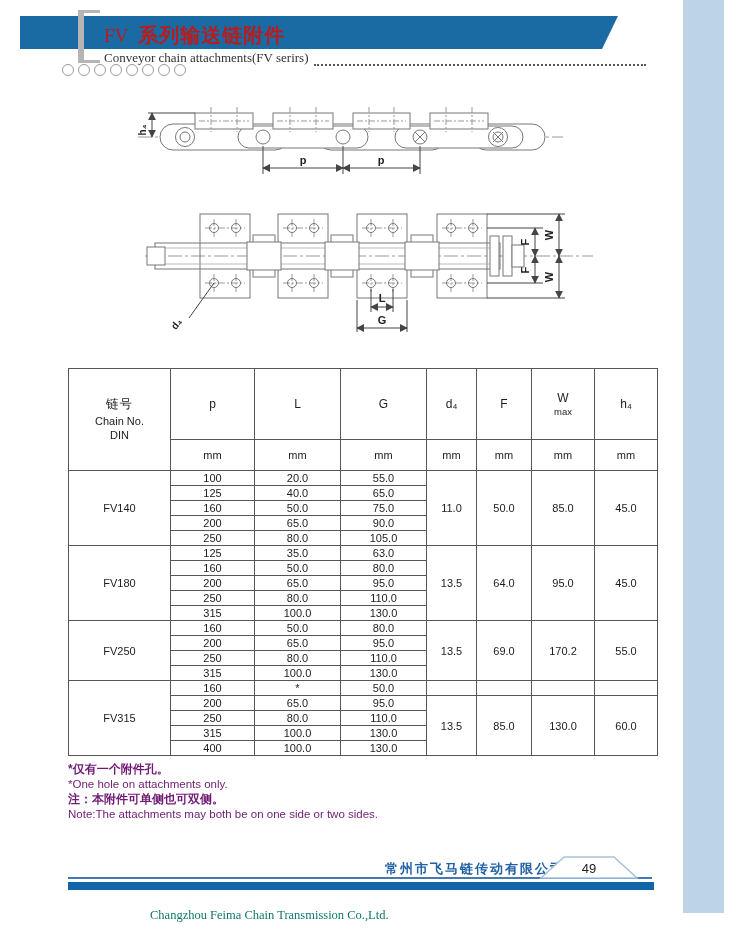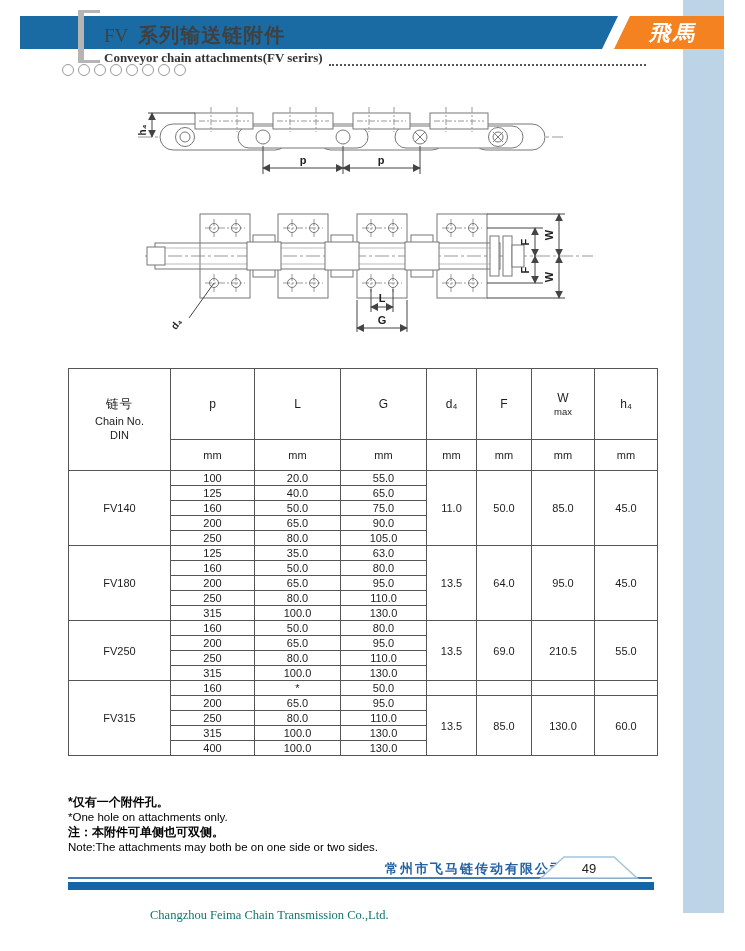--- a/index.html
+++ b/index.html
@@ -21,29 +21,29 @@
     display:flex; align-items:center; justify-content:center;
   }
   .logo-text {
     color:#fff; font-family:"Liberation Serif", serif; font-weight:bold; font-style:italic;
     font-size:21px; letter-spacing:3px; padding-left:8px;
   }
   .bracket {
     position:absolute; left:78px; top:10px; width:16px; height:47px; z-index:4;
     border-left:6px solid #b5b5b5; border-top:3px solid #b5b5b5; border-bottom:3px solid #b5b5b5;
   }
-  .title { position:absolute; left:104px; top:22px; z-index:5; color:#404040; white-space:nowrap; }
+  .title { position:absolute; left:104px; top:22px; z-index:5; color:#b91c1c; white-space:nowrap; }
   .title .prefix { font-family:"Liberation Serif", serif; font-size:19px; margin-right:10px; }
   .title .cn { font-size:20px; font-weight:bold; letter-spacing:1px; }
   .subtitle-row {
     position:absolute; left:104px; top:50px; width:542px; z-index:5;
     display:flex; align-items:flex-end;
   }
   .subtitle {
-    font-family:"Liberation Serif", serif; font-size:13px; color:#333; font-weight:700; white-space:nowrap;
+    font-family:"Liberation Serif", serif; font-size:13px; color:#333; font-weight:400; white-space:nowrap;
   }
   .dotted-leader { flex:1; height:9px; margin-left:6px; border-bottom:2px dotted #555; }
   .circles-row { position:absolute; left:62px; top:64px; display:flex; gap:4px; z-index:5; }
   .circles-row span {
     width:10px; height:10px; border:1.5px solid #9a9a9a; border-radius:50%; background:#fff; display:block;
   }
 
   
   .svg-side { position:absolute; left:138px; top:94px; z-index:2; }
   .svg-top  { position:absolute; left:145px; top:188px; z-index:2; }
@@ -59,21 +59,21 @@
   table.spec thead tr.hrow1 th { height:70px; font-size:12px; }
   table.spec thead tr.hrow2 td { height:30px; font-size:11px; }
   table.spec tbody td { height:14px; }
   .chain-hcell div { line-height:14px; }
   .chain-hcell .l1 { font-size:12.5px; letter-spacing:1px; margin-bottom:3px; }
   .chain-hcell .l2 { font-size:11px; margin-bottom:0; }
   .chain-hcell .l3 { font-size:11px; }
   .col-sub { display:block; font-size:9.5px; margin-top:1px; }
 
   
-  .notes { position:absolute; left:68px; top:762px; z-index:2; color:#000000;margin-top:33px; }
+  .notes { position:absolute; left:68px; top:762px; z-index:2; color:#701a75; }
   .notes div { line-height:15px; }
   .note-cn { font-size:12px; font-weight:600; }
   .note-en { font-size:11.5px; }
 
   
   .footer-company-en {
     position:absolute; left:150px; top:908px; z-index:2;
     font-family:Liberation Serif, serif; font-size:12.5px; color:#0f766e;
   }
   .footer-company-cn {
@@ -85,23 +85,20 @@
   .page-tab { position:absolute; left:538px; top:856px; z-index:3; }
 </style>
 </head>
 <body>
 
 <div class="page">
 
   <div class="right-bar"></div>
 
   <div class="banner"></div>
-  <div class="logo-band">
-    <span class="logo-text">飛馬</span>
-  </div>
   <div class="bracket"></div>
   <div class="title">
     <span class="prefix">FV</span><span class="cn">系列输送链附件</span>
   </div>
   <div class="subtitle-row">
     <span class="subtitle">Conveyor chain attachments(FV serirs)</span>
     <span class="dotted-leader"></span>
   </div>
   <div class="circles-row">
     <span></span>
@@ -388,21 +385,21 @@
             <td>100.0</td>
             <td>130.0</td>
           </tr>
           <tr>
             <td rowspan="4">FV250</td>
             <td>160</td>
             <td>50.0</td>
             <td>80.0</td>
             <td rowspan="4">13.5</td>
             <td rowspan="4">69.0</td>
-            <td rowspan="4">210.5</td>
+            <td rowspan="4">170.2</td>
             <td rowspan="4">55.0</td>
           </tr>
           <tr>
             <td>200</td>
             <td>65.0</td>
             <td>95.0</td>
           </tr>
           <tr>
             <td>250</td>
             <td>80.0</td>

